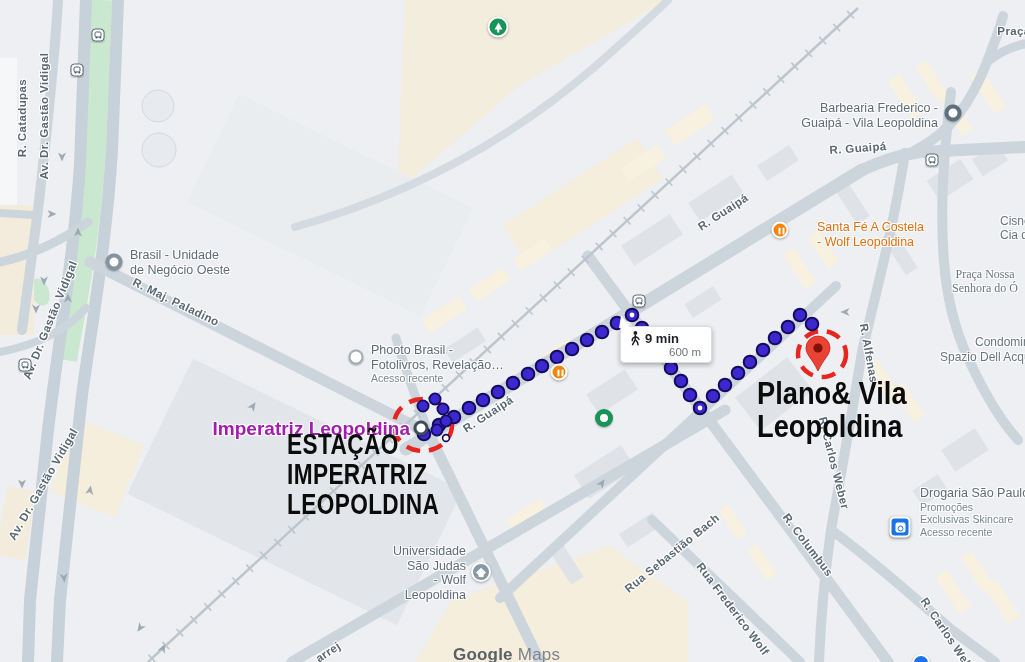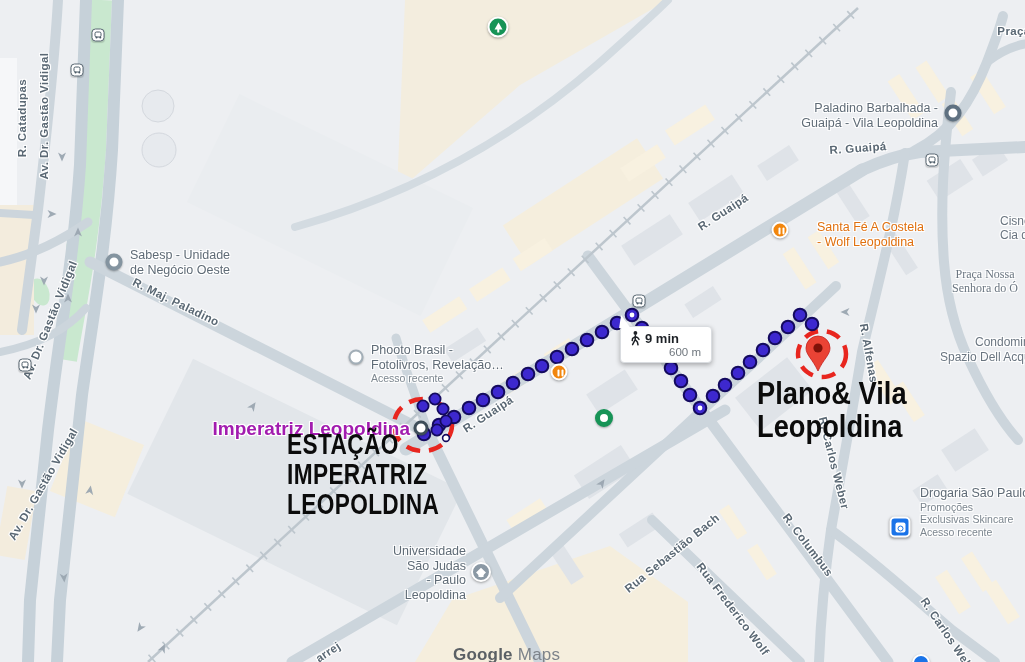--- a/index.html
+++ b/index.html
@@ -300,48 +300,48 @@
         <span>Cia de</span>
       </div>
       <div class="lbl area" style="left: 975px; top: 342px; transform: translate(0px, -50%);">
         <span>Condomini</span>
       </div>
       <div class="lbl area" style="left: 940px; top: 357px; transform: translate(0px, -50%);">
         <span>Spazio Dell Acqua</span>
       </div>
       <span class="icn circ park" style="left: 498px; top: 27px; position: absolute; transform: translate(-50%, -50%);"></span>
       <div class="poi-lbl" style="left: 130px; top: 262px; transform: translate(0px, -50%); pointer-events: auto;">
-        <span>Sabesp - Unidade</span>
+        <span>Brasil - Unidade</span>
         <span>de Negócio Oeste</span>
       </div>
       <span class="icn donut" style="left: 114px; top: 262px; position: absolute; transform: translate(-50%, -50%);"></span>
       <div class="poi-lbl" style="left: 371px; top: 352px; transform: translate(0px, -50%); pointer-events: auto; margin-top: 12px;">
         <span>Phooto Brasil -</span>
         <span>Fotolivros, Revelação…</span>
         <span class="sub">Acesso recente</span>
       </div>
       <span class="icn donut light" style="left: 356px; top: 357px; position: absolute; transform: translate(-50%, -50%);"></span>
       <div class="poi-lbl al-right" style="left: 938px; top: 115px; transform: translate(-100%, -50%); pointer-events: auto;">
-        <span>Paladino Barbalhada -</span>
+        <span>Barbearia Frederico -</span>
         <span>Guaipá - Vila Leopoldina</span>
       </div>
       <span class="icn donut dark" style="left: 953px; top: 113px; position: absolute; transform: translate(-50%, -50%);"></span>
       <div class="poi-lbl c-orange" style="left: 817px; top: 234px; transform: translate(0px, -50%); pointer-events: auto;">
         <span>Santa Fé A Costela</span>
         <span>- Wolf Leopoldina</span>
       </div>
       <span class="icn circ rest" style="left: 780px; top: 230px; position: absolute; transform: translate(-50%, -50%);"></span>
       <div class="poi-lbl c-dark al-right" style="left: 410px; top: 429px; transform: translate(-100%, -50%); pointer-events: auto;">
         <span>Imperatriz Leopoldina</span>
       </div>
       <span class="icn station-ring" style="left: 421px; top: 428px; position: absolute; transform: translate(-50%, -50%);"></span>
       <div class="poi-lbl al-right" style="left: 466px; top: 573px; transform: translate(-100%, -50%); pointer-events: auto;">
         <span>Universidade</span>
         <span>São Judas</span>
-        <span>- Paulo</span>
+        <span>- Wolf</span>
         <span>Leopoldina</span>
       </div>
       <span class="icn circ grad" style="left: 481px; top: 572px; position: absolute; transform: translate(-50%, -50%);"></span>
       <div class="poi-lbl" style="left: 920px; top: 512px; transform: translate(0px, -50%); pointer-events: auto;">
         <span>Drogaria São Paulo</span>
         <span class="sub">Promoções</span>
         <span class="sub">Exclusivas Skincare</span>
         <span class="sub">Acesso recente</span>
       </div>
       <span class="icn pharm" style="left: 900px; top: 527px; position: absolute; transform: translate(-50%, -50%);"></span>

